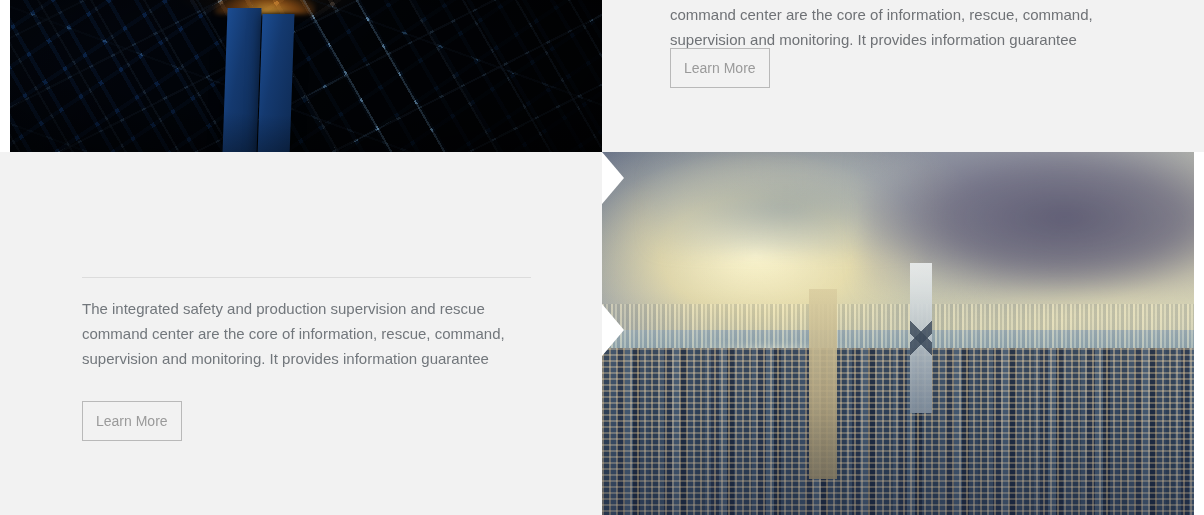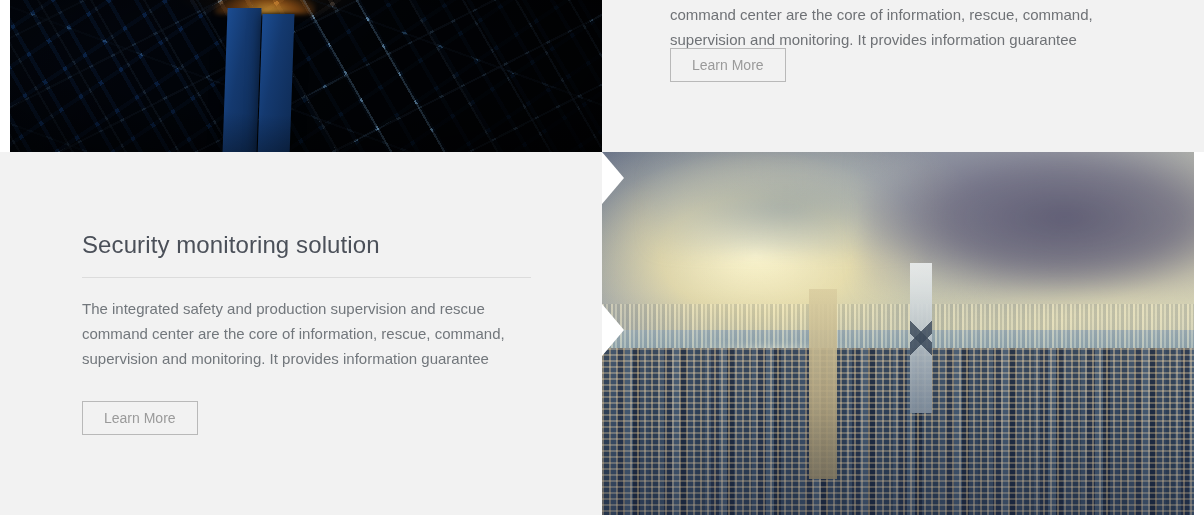--- a/index.html
+++ b/index.html
@@ -42,22 +42,22 @@
 
   .btn-learn {
     display: inline-block;
     box-sizing: border-box;
     border: 1px solid #b9b9b9;
     background: transparent;
     color: #9a9a9a;
     font-size: 14px;
     font-family: "Liberation Sans", sans-serif;
     line-height: 26px;
-    padding: 0 21px;
-    height: 34px;
+    padding: 0 13px;
+    height: 40px;
     cursor: pointer;
     white-space: nowrap;
   }
 
   .top-right-btn-wrap {
     position: absolute;
     left: 670px;
     top: 48px;
   }
 
@@ -295,21 +295,20 @@
   <div class="top-right-panel">
     <p class="top-right-text">The integrated safety and production supervision and rescue command center are the core of information, rescue, command, supervision and monitoring. It provides information guarantee</p>
   </div>
 
   <div class="top-right-btn-wrap">
     <button class="btn-learn">Learn More</button>
   </div>
 
   <div class="bottom-left-panel"></div>
 
-  <h2 class="feature-title">Security monitoring solution</h2>
 
   <div class="feature-divider"></div>
 
   <p class="feature-text">The integrated safety and production supervision and rescue command center are the core of information, rescue, command, supervision and monitoring. It provides information guarantee</p>
 
   <div class="bottom-left-btn-wrap">
     <button class="btn-learn">Learn More</button>
   </div>
 
   <div class="img-harbour">

